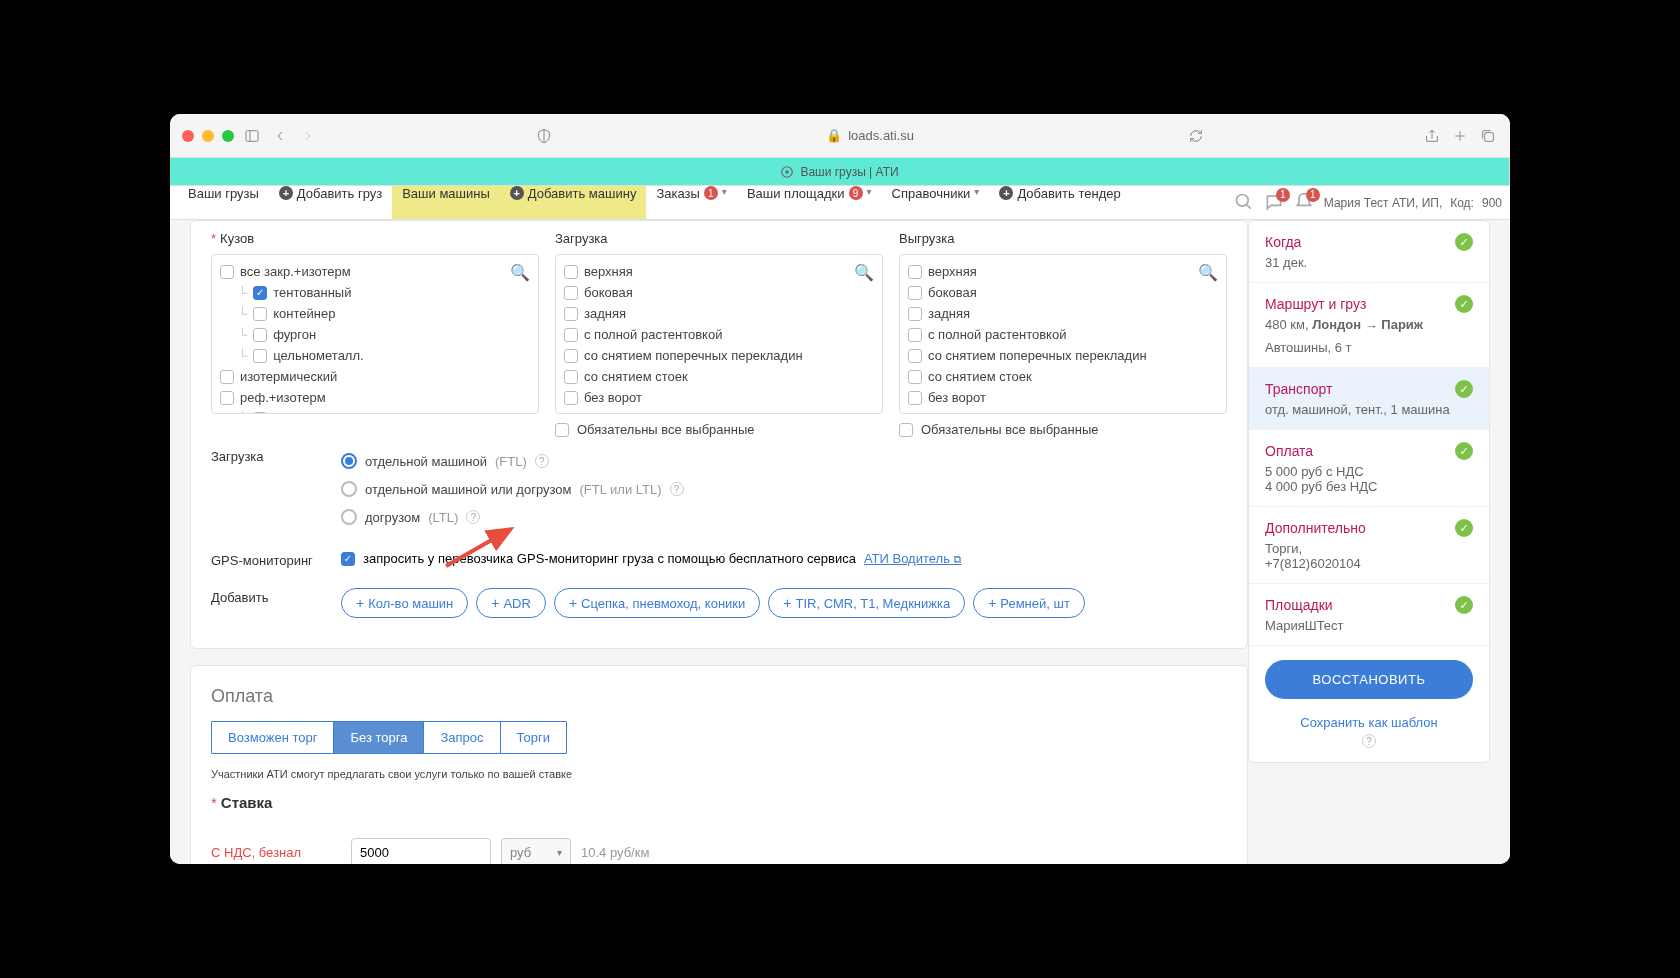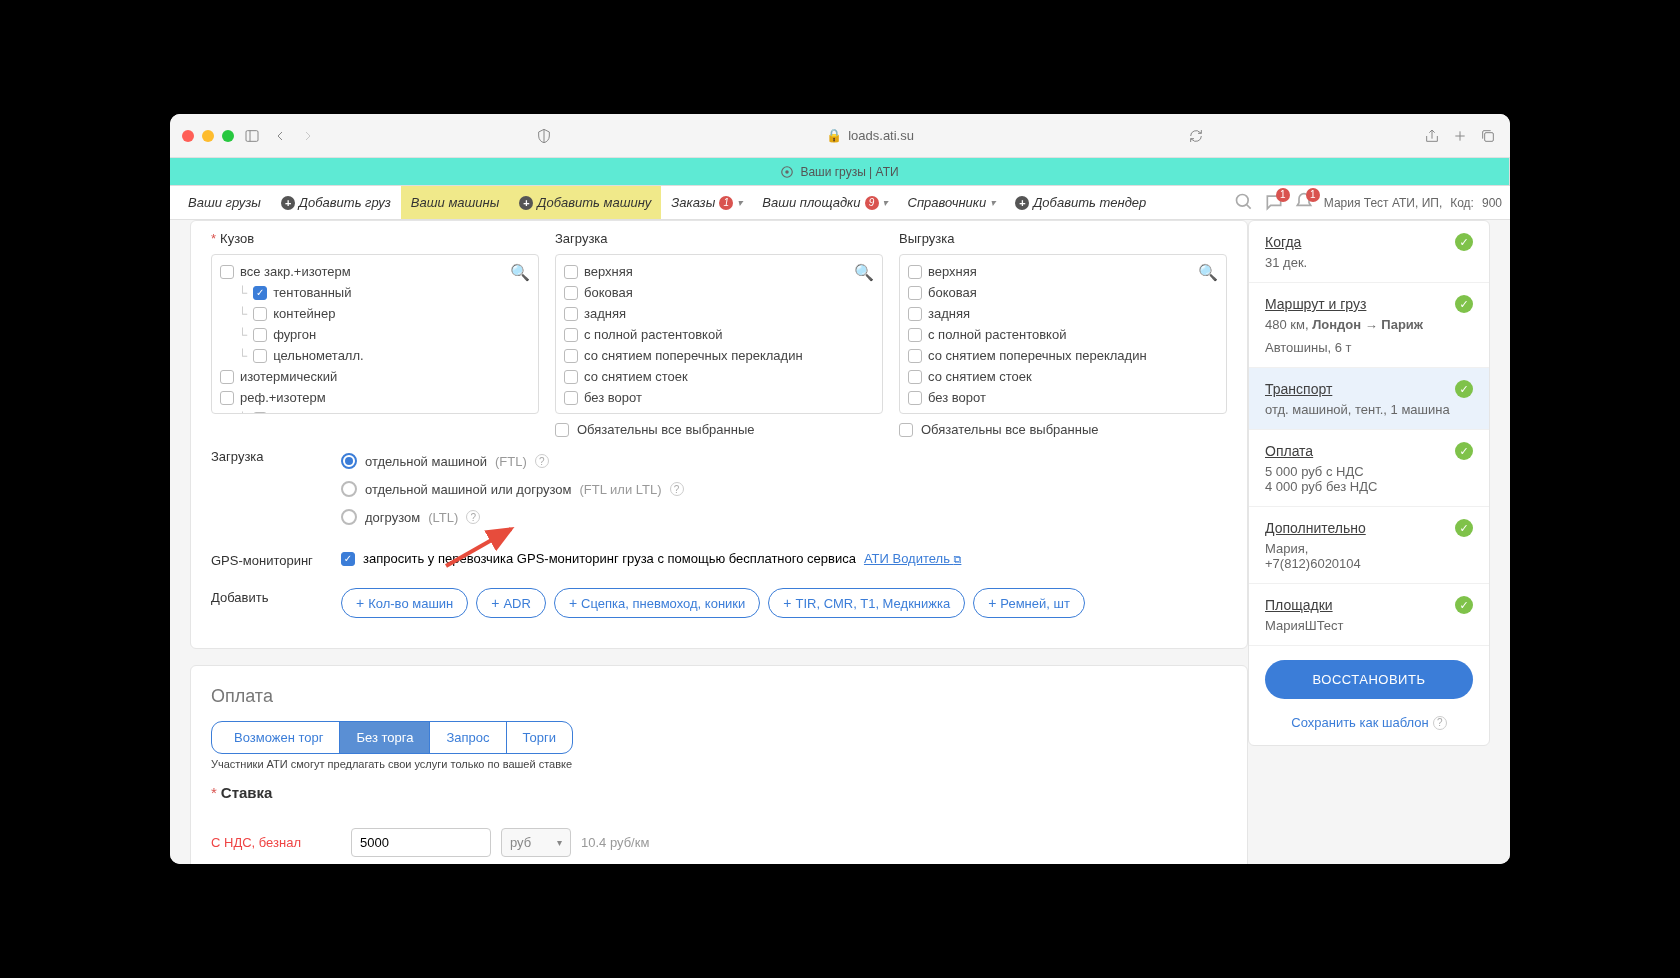--- a/index.html
+++ b/index.html
@@ -10,21 +10,21 @@
 .traffic span { width: 12px; height: 12px; border-radius: 50%; }
 .t-red { background: #ff5f57; } .t-yellow { background: #febc2e; } .t-green { background: #28c840; }
 .tb-icon { width: 20px; height: 20px; color: #888; display: flex; align-items: center; justify-content: center; cursor: pointer; }
 .tb-icon svg { width: 16px; height: 16px; fill: none; stroke: currentColor; stroke-width: 1.5; }
 .urlbar { flex: 1; display: flex; justify-content: center; align-items: center; gap: 6px; color: #666; font-size: 13px; }
 .tabsbar { height: 28px; background: #f0f0f0; display: flex; border-bottom: 1px solid #ddd; }
 .tab { flex: 1; display: flex; align-items: center; justify-content: center; gap: 6px; font-size: 12px; color: #555; border-right: 1px solid #ddd; }
 .tab.active { background: #5eead4; }
 .tab-icon { width: 14px; height: 14px; }
 .navbar { height: 34px; background: #fff; border-bottom: 1px solid #e0e0e0; display: flex; align-items: center; padding: 0 8px; font-size: 13px; }
-.nav-item { padding: 0 10px; height: 100%; display: flex; align-items: center; gap: 4px; color: #333; cursor: pointer; white-space: nowrap; font-style: italic; }
+.nav-item { padding: 0 10px; height: 100%; display: flex; gap: 4px; color: #333; cursor: pointer; white-space: nowrap; }
 .nav-item.active { background: #f0e98a; }
 .nav-plus { width: 14px; height: 14px; background: #555; border-radius: 50%; color: #fff; display: inline-flex; align-items: center; justify-content: center; font-size: 11px; font-weight: bold; }
 .nav-badge { background: #d9534f; color: #fff; border-radius: 8px; min-width: 14px; height: 14px; font-size: 10px; display: inline-flex; align-items: center; justify-content: center; padding: 0 3px; }
 .nav-chevron { font-size: 10px; color: #888; }
 .nav-right { margin-left: auto; display: flex; align-items: center; gap: 8px; color: #666; font-size: 12px; }
 .nav-right .icon { width: 22px; height: 22px; color: #aaa; position: relative; }
 .content { flex: 1; overflow: auto; background: #f5f5f5; padding: 0 20px 20px; }
 .main-row { display: flex; align-items: flex-start; }
 .main-col { flex: 1; }
 .card { background: #fff; border-radius: 6px; border: 1px solid #e5e5e5; padding: 20px; margin-bottom: 16px; }
@@ -48,40 +48,40 @@
 .radio { width: 16px; height: 16px; border: 2px solid #bbb; border-radius: 50%; flex-shrink: 0; display: flex; align-items: center; justify-content: center; }
 .radio.selected { border-color: #3b7dd8; }
 .radio.selected::after { content: ""; width: 8px; height: 8px; background: #3b7dd8; border-radius: 50%; }
 .hint { color: #999; }
 .help { width: 14px; height: 14px; border: 1px solid #ccc; border-radius: 50%; display: inline-flex; align-items: center; justify-content: center; font-size: 10px; color: #aaa; }
 .link { color: #3b7dd8; text-decoration: underline; }
 .pills { display: flex; flex-wrap: wrap; gap: 8px; }
 .pill { border: 1px solid #3b7dd8; color: #3b7dd8; border-radius: 16px; padding: 6px 14px; font-size: 13px; display: flex; align-items: center; gap: 4px; cursor: pointer; }
 .pill-plus { font-size: 14px; }
 .section-title { font-size: 18px; color: #777; margin-bottom: 14px; }
-.tabs { display: inline-flex; border: 1px solid #3b7dd8; border-radius: 11px; overflow: hidden; margin-bottom: 4px; padding-left: 6px; }
+.tabs { display: inline-flex; border: 1px solid #3b7dd8; border-radius: 1px; overflow: hidden; margin-bottom: 14px; }
 .tabs .tabb { padding: 8px 16px; font-size: 13px; color: #3b7dd8; cursor: pointer; border-right: 1px solid #3b7dd8; }
 .tabs .tabb:last-child { border-right: none; }
 .tabs .tabb.active { background: #5a8fd4; color: #fff; }
 .note { font-size: 11px; color: #444; margin-bottom: 14px; }
 .rate-row { display: flex; align-items: center; gap: 10px; padding: 6px 0; font-size: 13px; }
 .rate-label { width: 130px; color: #ef4444; }
 .input { border: 1px solid #ccc; border-radius: 4px; padding: 6px 8px; font-size: 13px; width: 140px; }
 .select { border: 1px solid #ccc; border-radius: 4px; padding: 6px 8px; font-size: 13px; width: 70px; background: #f8f8f8; color: #888; display: flex; justify-content: space-between; align-items: center; }
 .sidebar { width: 242px; flex-shrink: 0; }
 .side-card { background: #fff; border: 1px solid #e5e5e5; border-radius: 6px; overflow: hidden; }
 .side-sec { padding: 12px 16px; border-bottom: 1px solid #f0f0f0; }
 .side-sec.hl { background: #eaf2fb; }
 .side-head { display: flex; justify-content: space-between; align-items: center; }
-.side-title { font-size: 14px; font-weight: 500; color: #404040; text-decoration: underline; }
+.side-title { font-size: 14px; font-weight: 500; color: #be185d; }
 .check-ico { width: 18px; height: 18px; background: #7fc24a; border-radius: 50%; display: flex; align-items: center; justify-content: center; color: #fff; font-size: 11px; }
 .side-text { font-size: 13px; color: #666; margin-top: 4px; }
 .btn-primary { background: #3b7dd8; color: #fff; border: none; border-radius: 20px; padding: 12px 0; width: 100%; font-size: 13px; font-weight: 500; cursor: pointer; letter-spacing: 0.5px; }
 .side-footer { padding: 14px 16px; text-align: center; }
-.template-link { color: #3b7dd8; font-size: 13px; display: inline-flex; align-items: center; gap: 4px; cursor: pointer; }
+.template-link { color: #3b7dd8; font-size: 13px; display: inline-flex; align-items: center; gap: 4px; cursor: pointer; flex-direction: column; }
 .arrow-annotation { position: absolute; width: 80px; height: 50px; pointer-events: none; }
 .ext-link-ico { font-size: 11px; }
 </style>
 </head>
 <body>
 
 <div class="window">
 
   <div class="titlebar">
     <div class="traffic">
@@ -468,21 +468,21 @@
                 <span class="check-ico">✓</span>
               </div>
             <div class="side-text">5 000 руб с НДС</div>
             <div class="side-text" style="margin-top:0">4 000 руб без НДС</div>
           </div>
           <div class="side-sec">
             <div class="side-head">
                 <span class="side-title">Дополнительно</span>
                 <span class="check-ico">✓</span>
               </div>
-            <div class="side-text">Мария,</div>
+            <div class="side-text">Торги,</div>
             <div class="side-text" style="margin-top:0">+7(812)6020104</div>
           </div>
           <div class="side-sec">
             <div class="side-head">
                 <span class="side-title">Площадки</span>
                 <span class="check-ico">✓</span>
               </div>
             <div class="side-text">МарияШТест</div>
           </div>
           <div class="side-footer">

